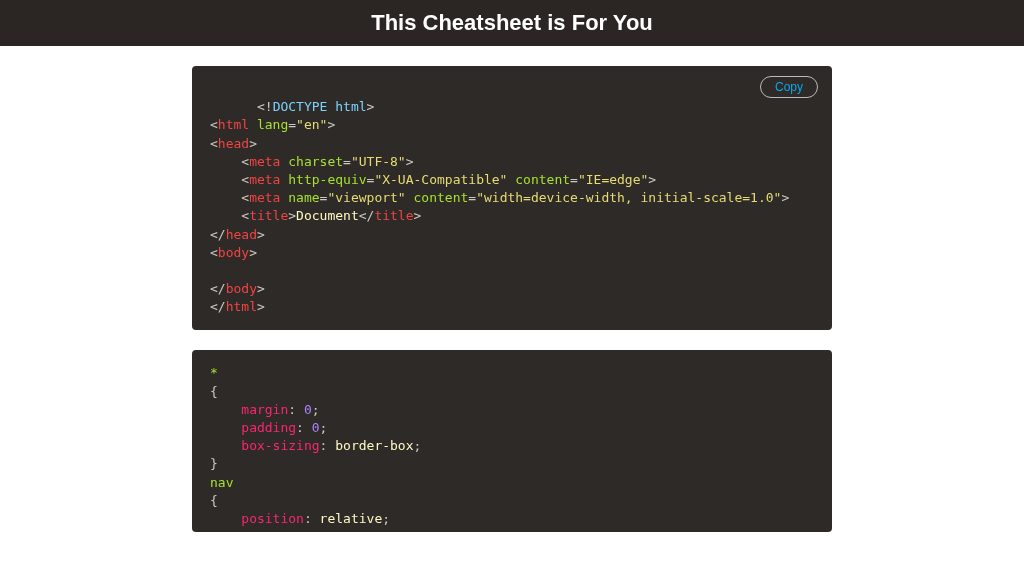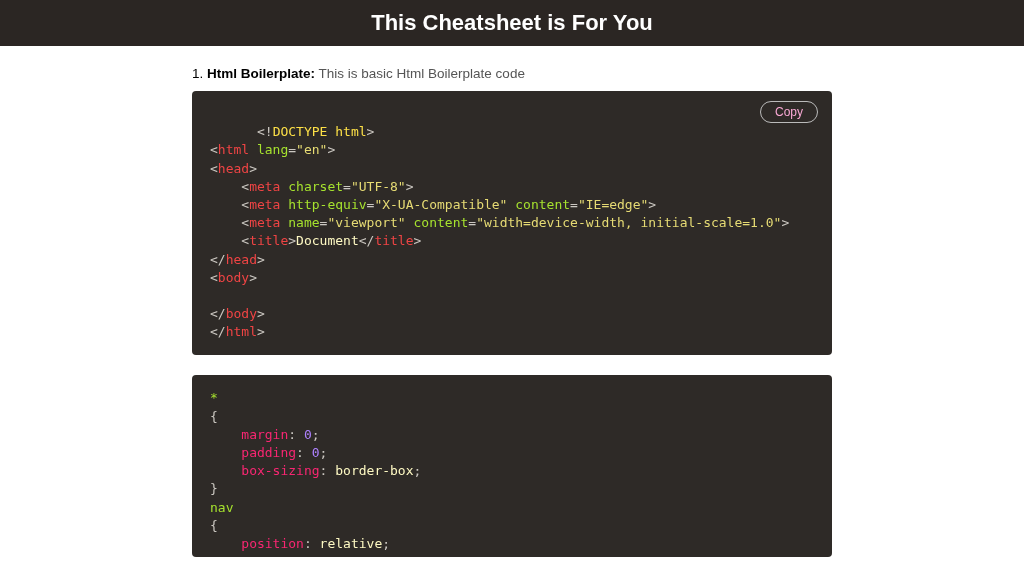--- a/index.html
+++ b/index.html
@@ -42,52 +42,47 @@
       color: #ddd;
       white-space: pre;
       overflow: hidden;
     }
     .copy-btn {
       position: absolute;
       top: 10px;
       right: 14px;
       background: transparent;
       border: 1px solid #bbb;
-      color: #f9a8d4;
+      color: #0ea5e9;
       border-radius: 12px;
       padding: 3px 14px;
       font-size: 12px;
       cursor: pointer;
     }
     .t-punc   { color: #ccc8c2; }
-    .t-doctype{ color: #fde047; }
+    .t-doctype{ color: #7dd3fc; }
     .t-tag    { color: #ef4444; }
     .t-attr   { color: #a6e22e; }
     .t-val    { color: #e6db74; }
     .t-prop   { color: #f92672; }
     .t-num    { color: #ae81ff; }
     .t-text   { color: #fef9c3; }
     .t-sel    { color: #a6e22e; }
     .codeblock2 { height: 182px; }
   </style>
 </head>
 <body>
 
 <div class="header">
   <h1>This Cheatsheet is For You</h1>
 </div>
 
 <div class="content">
 
   <div class="item">
-    <div class="item-heading">
-      <span class="num">1.</span>
-      <span class="title">Html Boilerplate:</span>
-      <span class="desc">This is basic Html Boilerplate code</span>
-    </div>
     <div class="codeblock">
       <button class="copy-btn">Copy</button><span class="t-punc">&lt;!</span><span class="t-doctype">DOCTYPE html</span><span class="t-punc">&gt;</span>
 <span class="t-punc">&lt;</span><span class="t-tag">html</span> <span class="t-attr">lang</span><span class="t-punc">=</span><span class="t-val">"en"</span><span class="t-punc">&gt;</span>
 <span class="t-punc">&lt;</span><span class="t-tag">head</span><span class="t-punc">&gt;</span>
     <span class="t-punc">&lt;</span><span class="t-tag">meta</span> <span class="t-attr">charset</span><span class="t-punc">=</span><span class="t-val">"UTF-8"</span><span class="t-punc">&gt;</span>
     <span class="t-punc">&lt;</span><span class="t-tag">meta</span> <span class="t-attr">http-equiv</span><span class="t-punc">=</span><span class="t-val">"X-UA-Compatible"</span> <span class="t-attr">content</span><span class="t-punc">=</span><span class="t-val">"IE=edge"</span><span class="t-punc">&gt;</span>
     <span class="t-punc">&lt;</span><span class="t-tag">meta</span> <span class="t-attr">name</span><span class="t-punc">=</span><span class="t-val">"viewport"</span> <span class="t-attr">content</span><span class="t-punc">=</span><span class="t-val">"width=device-width, initial-scale=1.0"</span><span class="t-punc">&gt;</span>
     <span class="t-punc">&lt;</span><span class="t-tag">title</span><span class="t-punc">&gt;</span><span class="t-text">Document</span><span class="t-punc">&lt;/</span><span class="t-tag">title</span><span class="t-punc">&gt;</span>
 <span class="t-punc">&lt;/</span><span class="t-tag">head</span><span class="t-punc">&gt;</span>
 <span class="t-punc">&lt;</span><span class="t-tag">body</span><span class="t-punc">&gt;</span>

